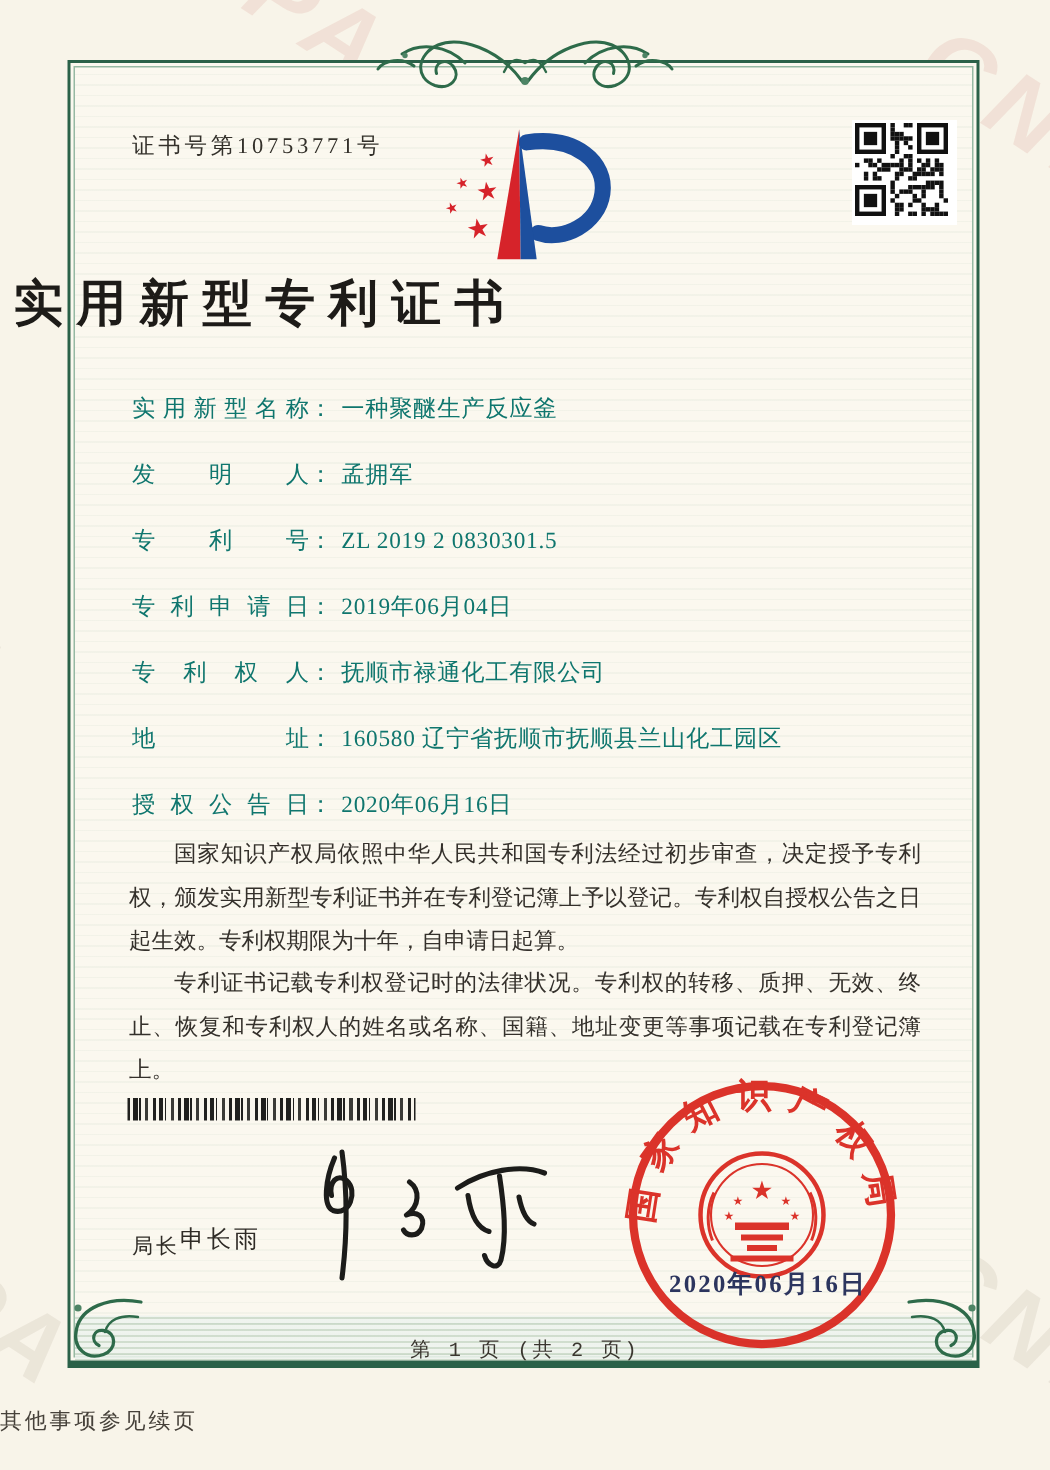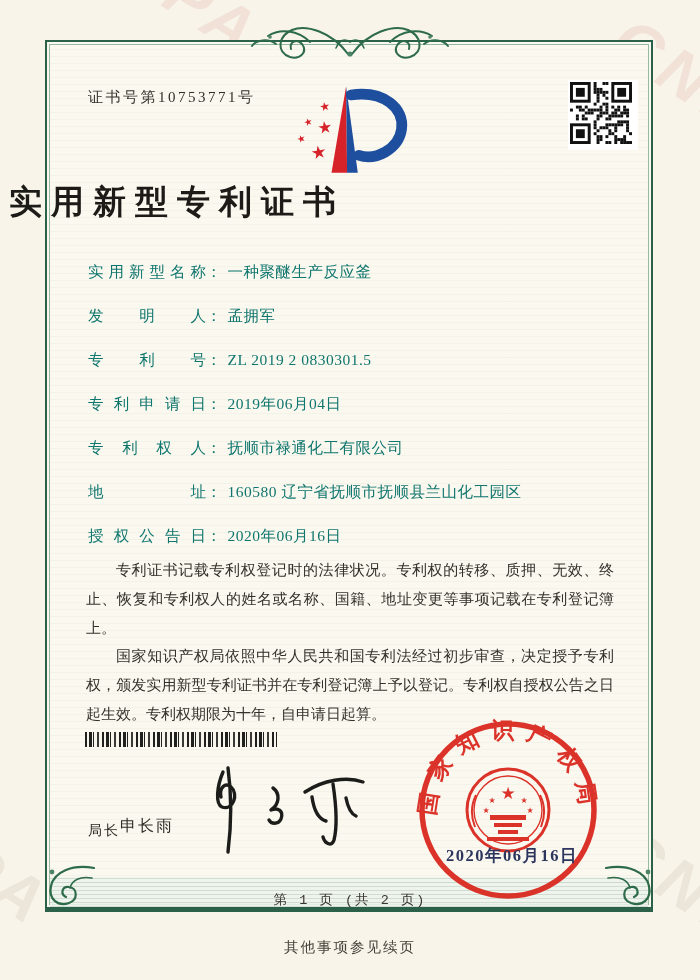--- a/index.html
+++ b/index.html
@@ -78,21 +78,21 @@
   .sig-name{position:absolute;left:88px;top:816px;font-size:16px;letter-spacing:2px;margin-left:32px;}
   .sig-script{position:absolute;left:195px;top:760px;}
   
   .seal{position:absolute;left:413px;top:715px;opacity:0.93;}
   .seal-date{
     position:absolute;left:423px;top:845px;width:178px;text-align:center;
     font-size:16.5px;font-weight:bold;letter-spacing:1.5px;color:#2c355e;
   }
   
   .page-info{position:absolute;left:0;top:891px;width:100%;text-align:center;font-size:13.5px;letter-spacing:2px;color:#3a362f;font-family:Liberation Mono, monospace;}
-  .note{position:absolute;left:0;top:938px;width:100%;text-align:center;font-size:14.5px;letter-spacing:2px;color:#46413a;}
+  .note{position:absolute;left:0;top:938px;width:100%;font-size:14.5px;letter-spacing:2px;color:#46413a;}
 </style>
 </head>
 <body>
 
 <div class="wm pink" style="left:40px;top:-60px">CNIPA</div>
 <div class="wm pink" style="left:600px;top:60px">CNIPA</div>
 <div class="wm" style="left:420px;top:240px">CNIPA</div>
 <div class="wm" style="left:-210px;top:360px">CNIPA</div>
 <div class="wm" style="left:-170px;top:810px">CNIPA</div>
 <div class="wm" style="left:600px;top:870px">CNIPA</div>
@@ -299,22 +299,22 @@
   <span class="lab">专利权人</span><span class="colon">：</span><span class="val">抚顺市禄通化工有限公司</span>
 </div>
 <div class="row" style="top:482px">
   <span class="lab">地址</span><span class="colon">：</span><span class="val">160580 辽宁省抚顺市抚顺县兰山化工园区</span>
 </div>
 <div class="row" style="top:526px">
   <span class="lab">授权公告日</span><span class="colon">：</span><span class="val">2020年06月16日</span>
 </div>
 
 <div class="paras">
+  <p>国家知识产权局依照中华人民共和国专利法经过初步审查，决定授予专利权，颁发实用新型专利证书并在专利登记簿上予以登记。专利权自授权公告之日起生效。专利权期限为十年，自申请日起算。</p>
   <p>专利证书记载专利权登记时的法律状况。专利权的转移、质押、无效、终止、恢复和专利权人的姓名或名称、国籍、地址变更等事项记载在专利登记簿上。</p>
-  <p>国家知识产权局依照中华人民共和国专利法经过初步审查，决定授予专利权，颁发实用新型专利证书并在专利登记簿上予以登记。专利权自授权公告之日起生效。专利权期限为十年，自申请日起算。</p>
 </div>
 
 <div class="barcode"></div>
 
 <div class="sig-title">局长</div>
 <div class="sig-name">申长雨</div>
 <svg class="sig-script" width="180" height="100" viewBox="0 0 180 100">
   <g stroke="#1c1c1a" stroke-width="3.4" fill="none" stroke-linecap="round" stroke-linejoin="round">
     <path d="M28,12 C22,26 20,44 27,47 C38,51 44,34 36,27 C30,22 24,28 26,37"></path>
     <path d="M33,8 C36,30 37,60 33,92"></path>

